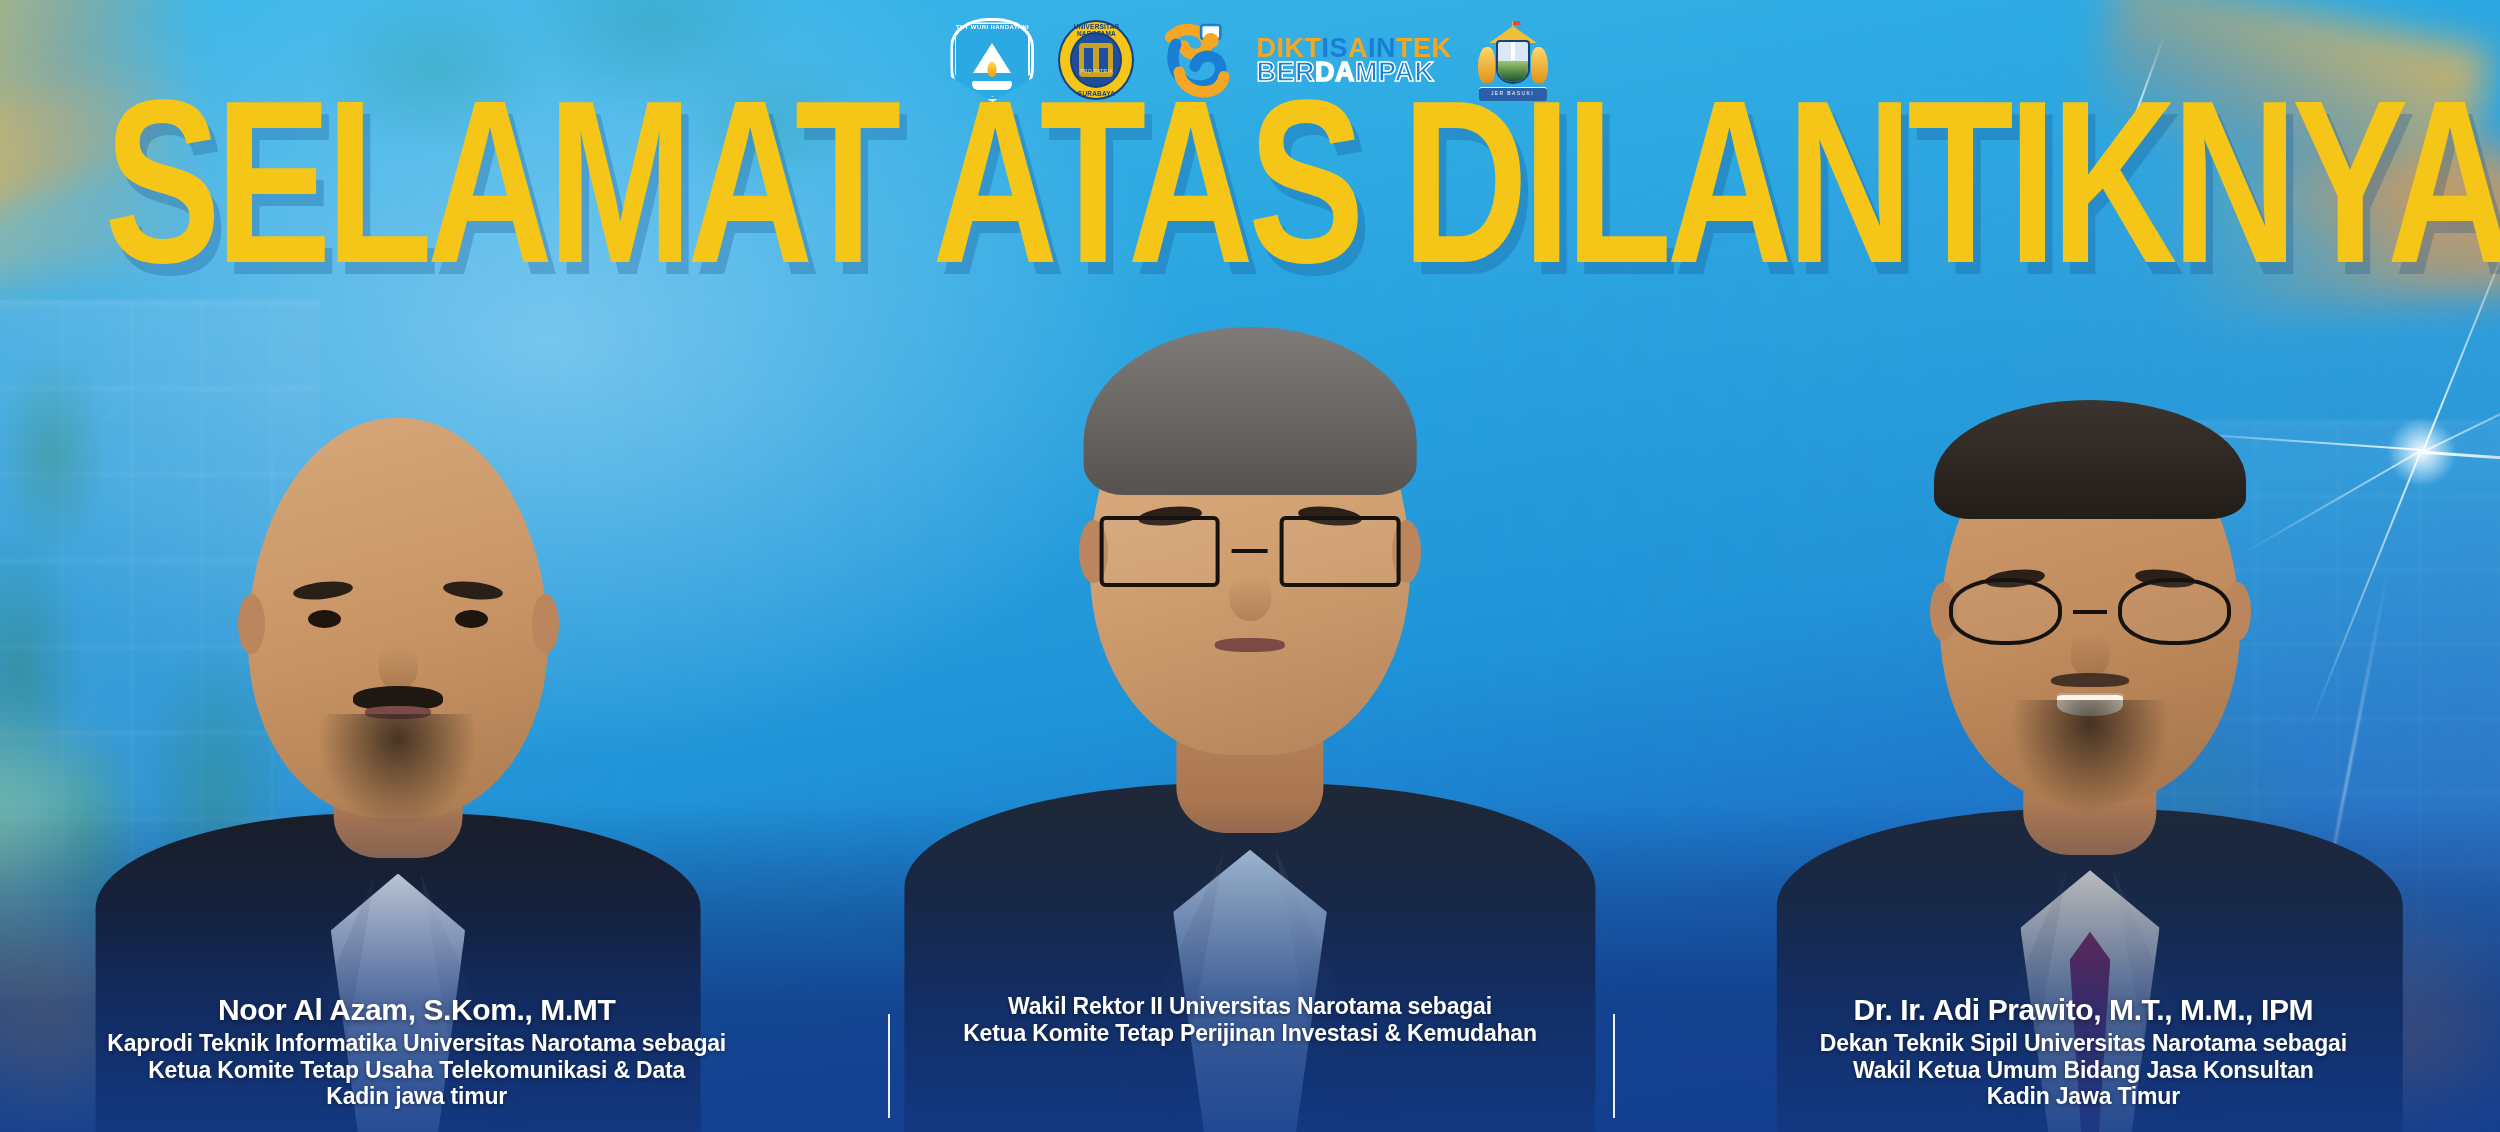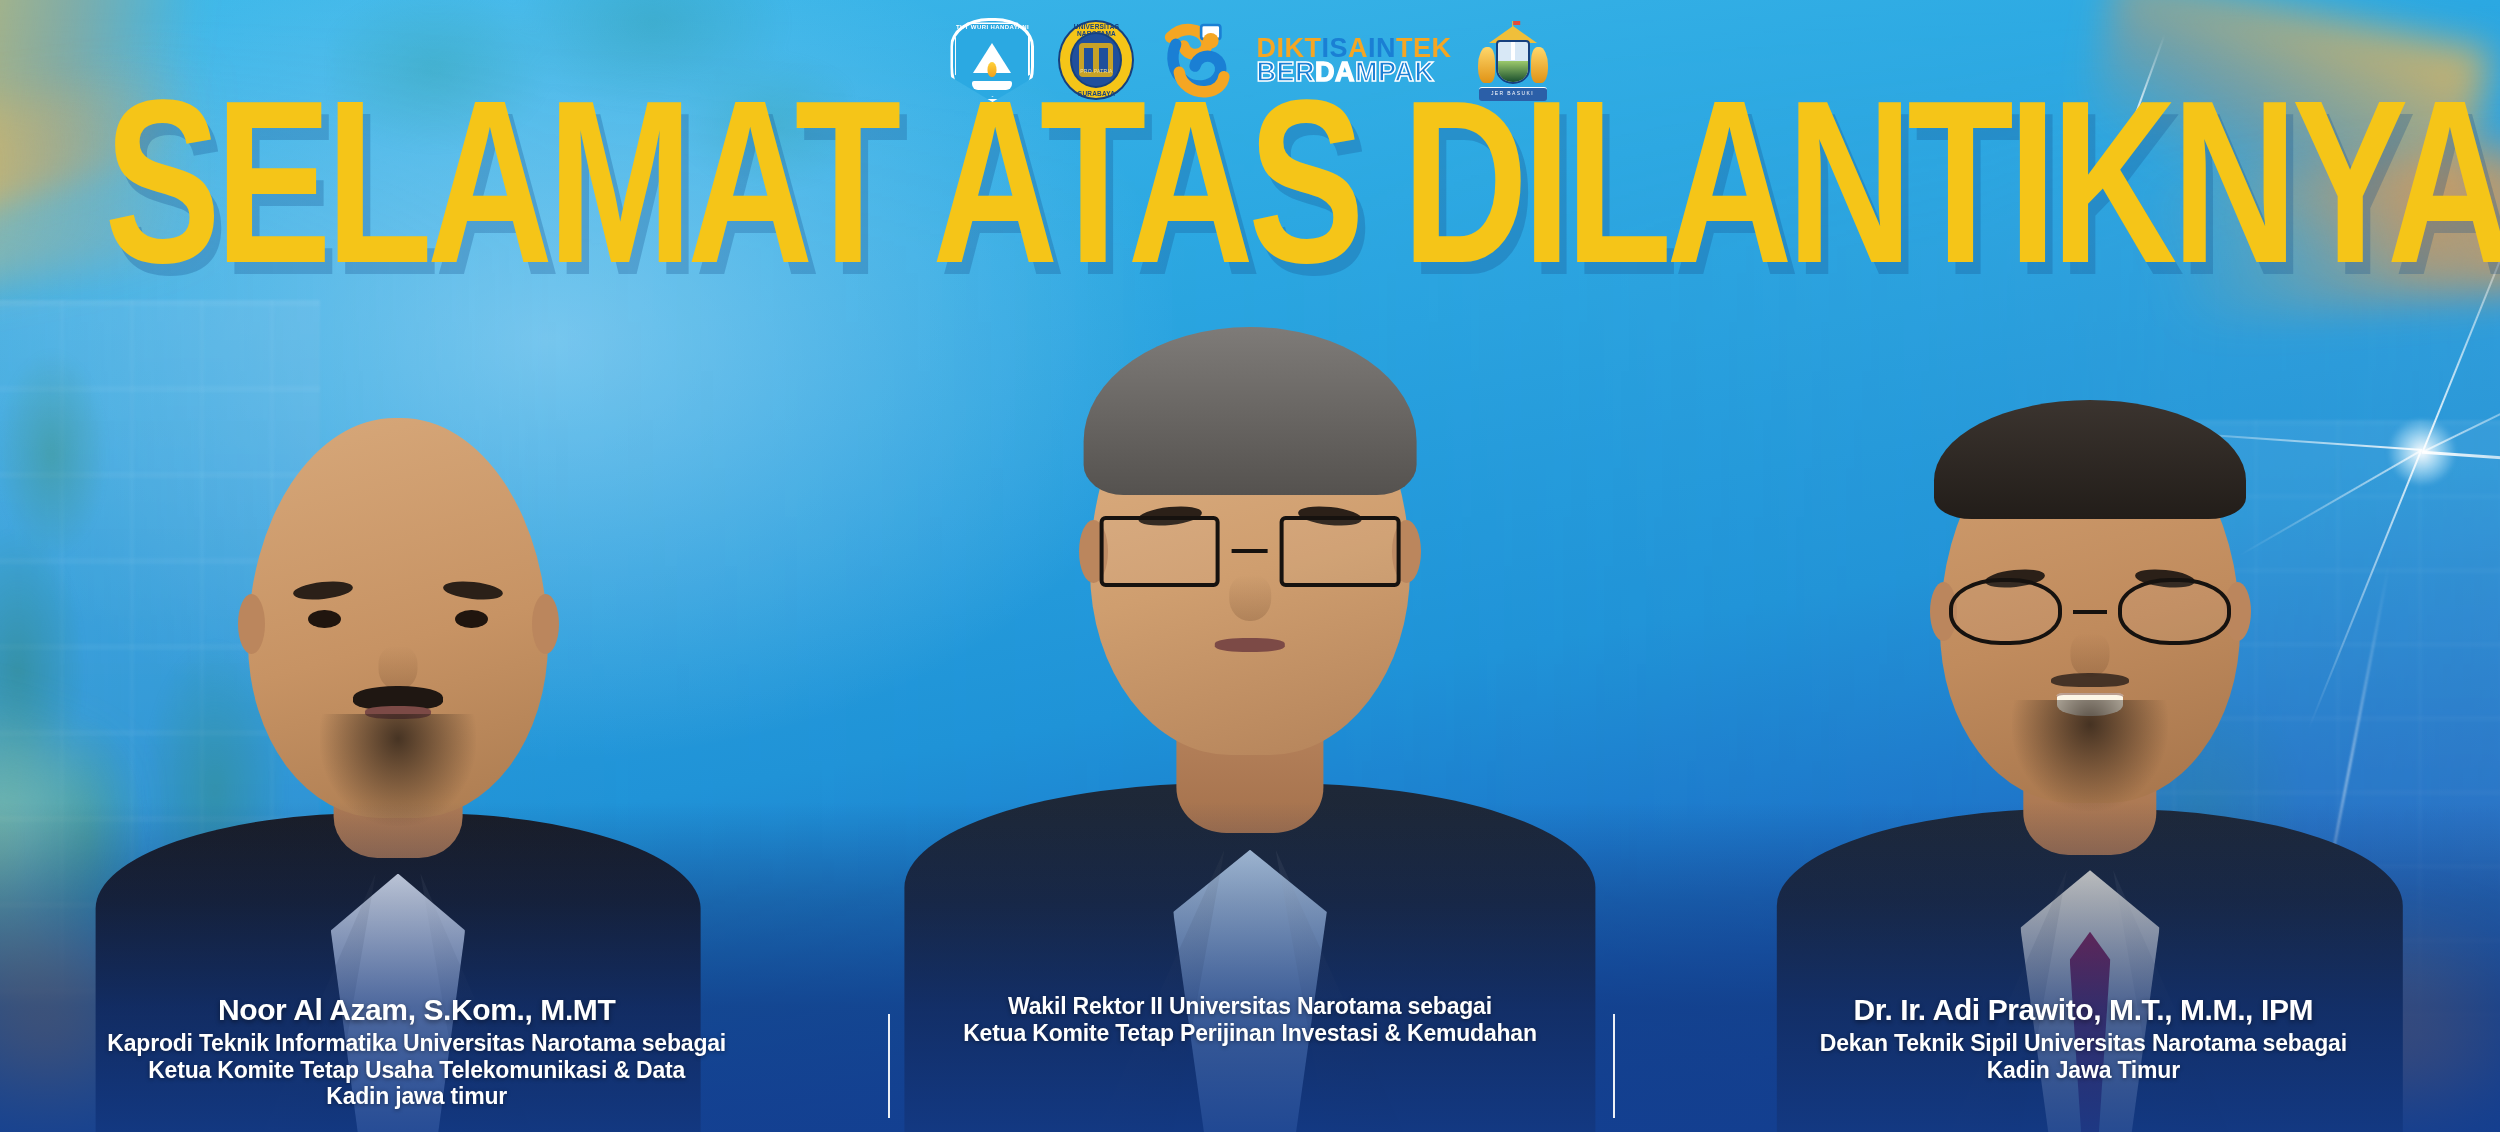--- a/index.html
+++ b/index.html
@@ -619,18 +619,19 @@
     </div>
 
     <div class="cap">
       <div class="rl">Wakil Rektor II Universitas Narotama sebagai</div>
       <div class="rl">Ketua Komite Tetap Perijinan Investasi &amp; Kemudahan</div>
     </div>
 
     <div class="cap">
       <div class="nm">Dr. Ir. Adi Prawito, M.T., M.M., IPM</div>
       <div class="rl">Dekan Teknik Sipil Universitas Narotama sebagai</div>
+      <div class="rl">Wakil Ketua Umum Bidang Jasa Konsultan</div>
       <div class="rl">Kadin Jawa Timur</div>
     </div>
 
   </div>
 
 </div>
 
 </body></html>

